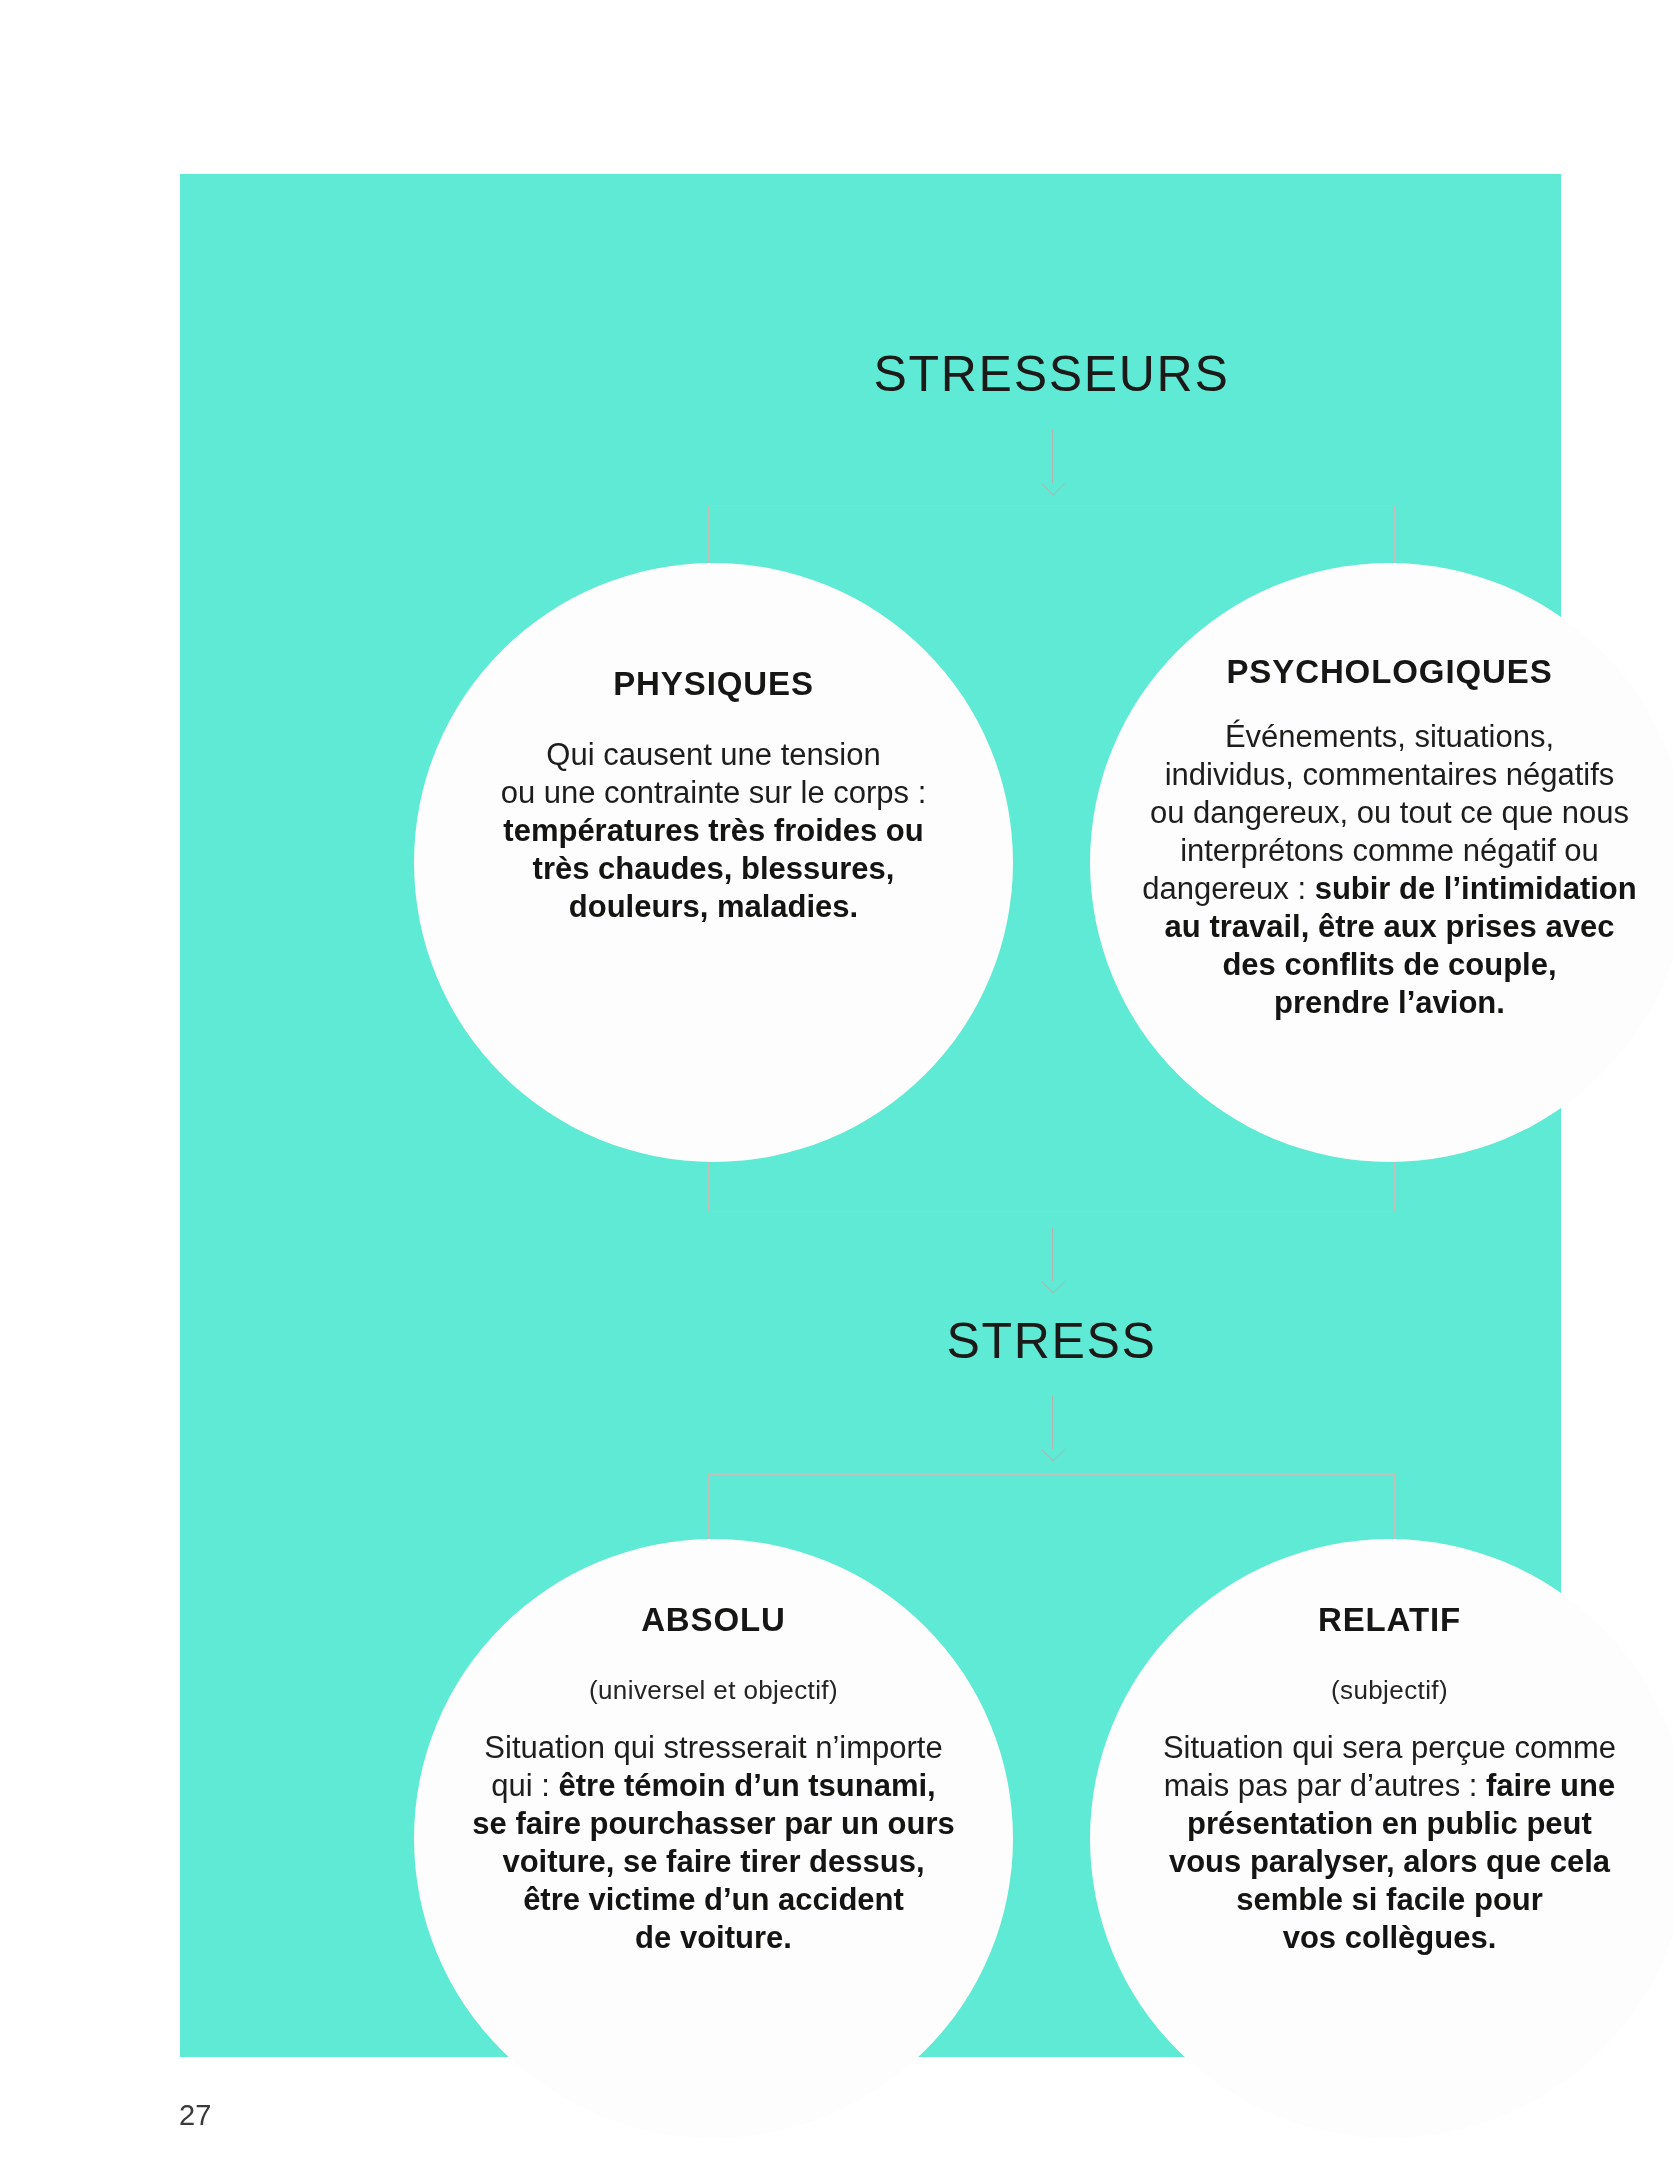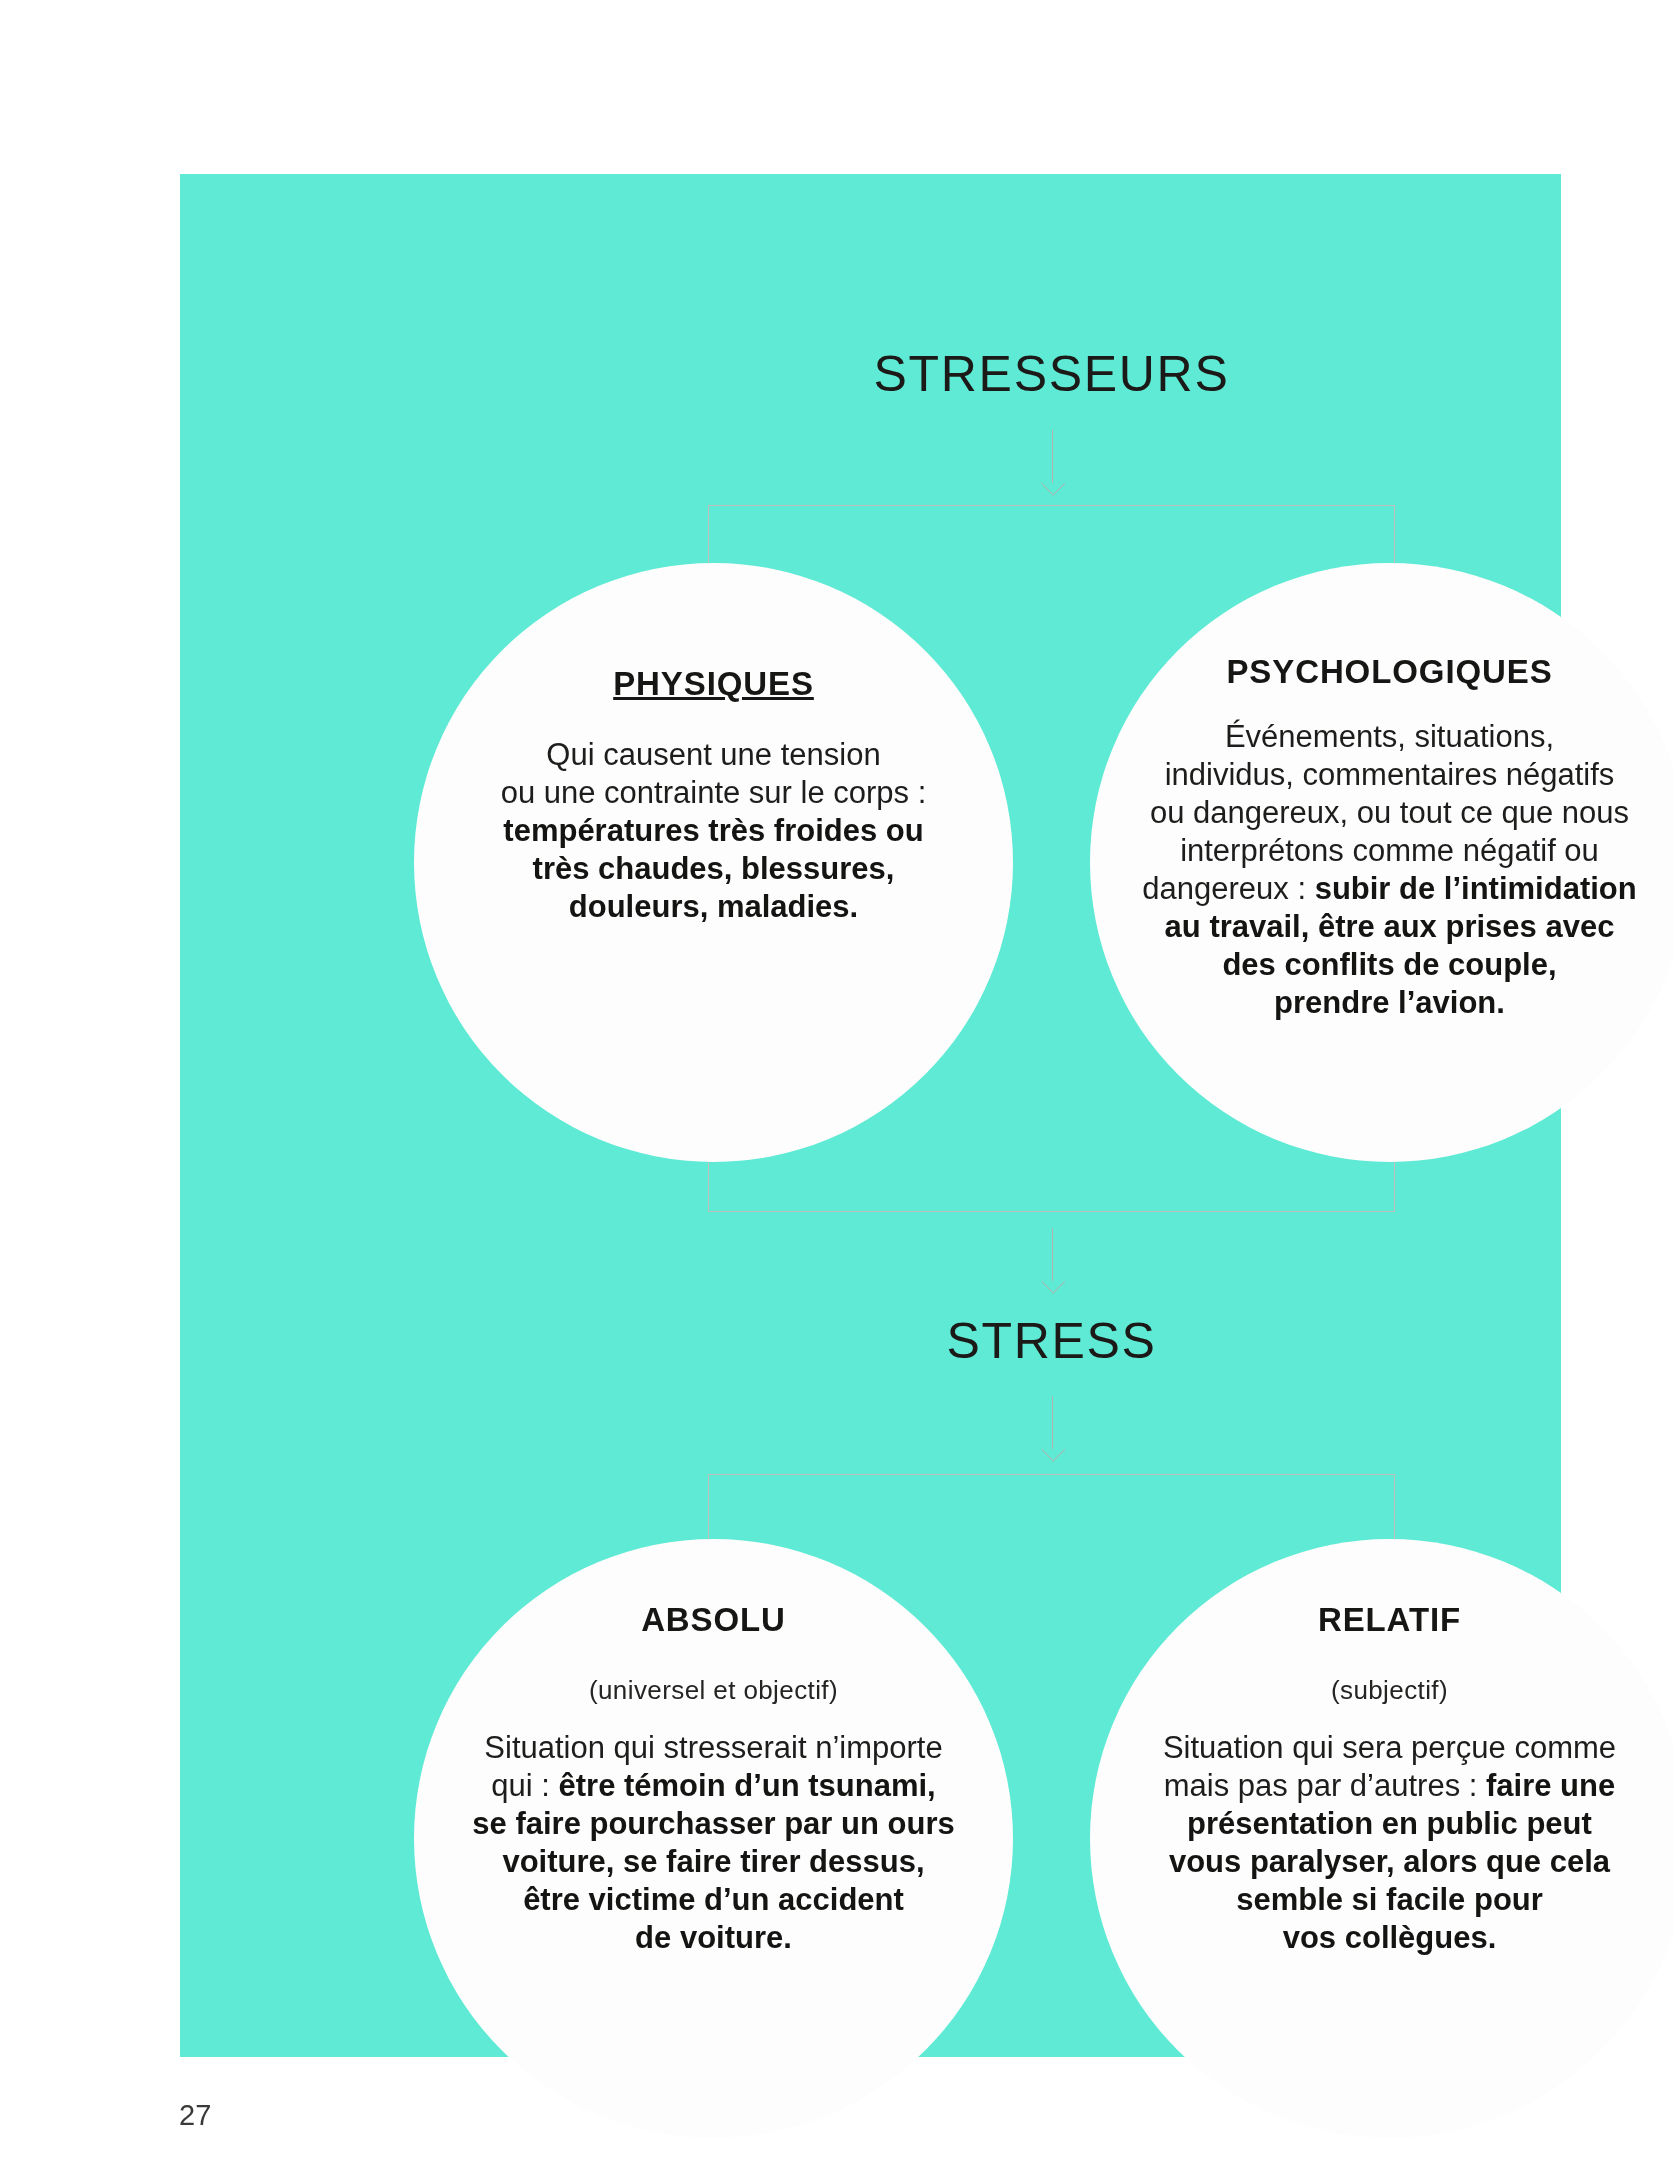--- a/index.html
+++ b/index.html
@@ -33,21 +33,21 @@
   .circle{position:absolute;width:599px;height:599px;border-radius:50%;background:#fdfdfd;z-index:2;}
   .c1{left:234px;top:389px;}
   .c2{left:910px;top:389px;}
   .c3{left:234px;top:1365px;}
   .c4{left:910px;top:1365px;}
   .c-inner{position:absolute;left:33px;right:33px;text-align:center;}
   .c1 .c-inner{top:102px;}
   .c2 .c-inner{top:90px;}
   .c3 .c-inner,.c4 .c-inner{top:62px;}
   .c-title{font-size:33px;font-weight:700;letter-spacing:0.9px;line-height:38px;color:#161614;}
-  .c1 .c-title{margin-bottom:33px;text-decoration:underline;}
+  .c1 .c-title{margin-bottom:33px;}
   .c2 .c-title{margin-bottom:27px;}
   .c3 .c-title,.c4 .c-title{margin-bottom:34px;}
   .c-sub{font-size:26px;line-height:34px;letter-spacing:0.4px;margin-bottom:22.4px;color:#242422;}
   .bl{font-size:31px;line-height:38px;white-space:nowrap;color:#1d1d1b;}
   .bl b{font-weight:700;color:#141412;}
 
   .page-number{
     position:absolute;left:179px;width:1381px;top:2098px;
     font-size:29px;line-height:34px;color:#3a3a38;
   }

